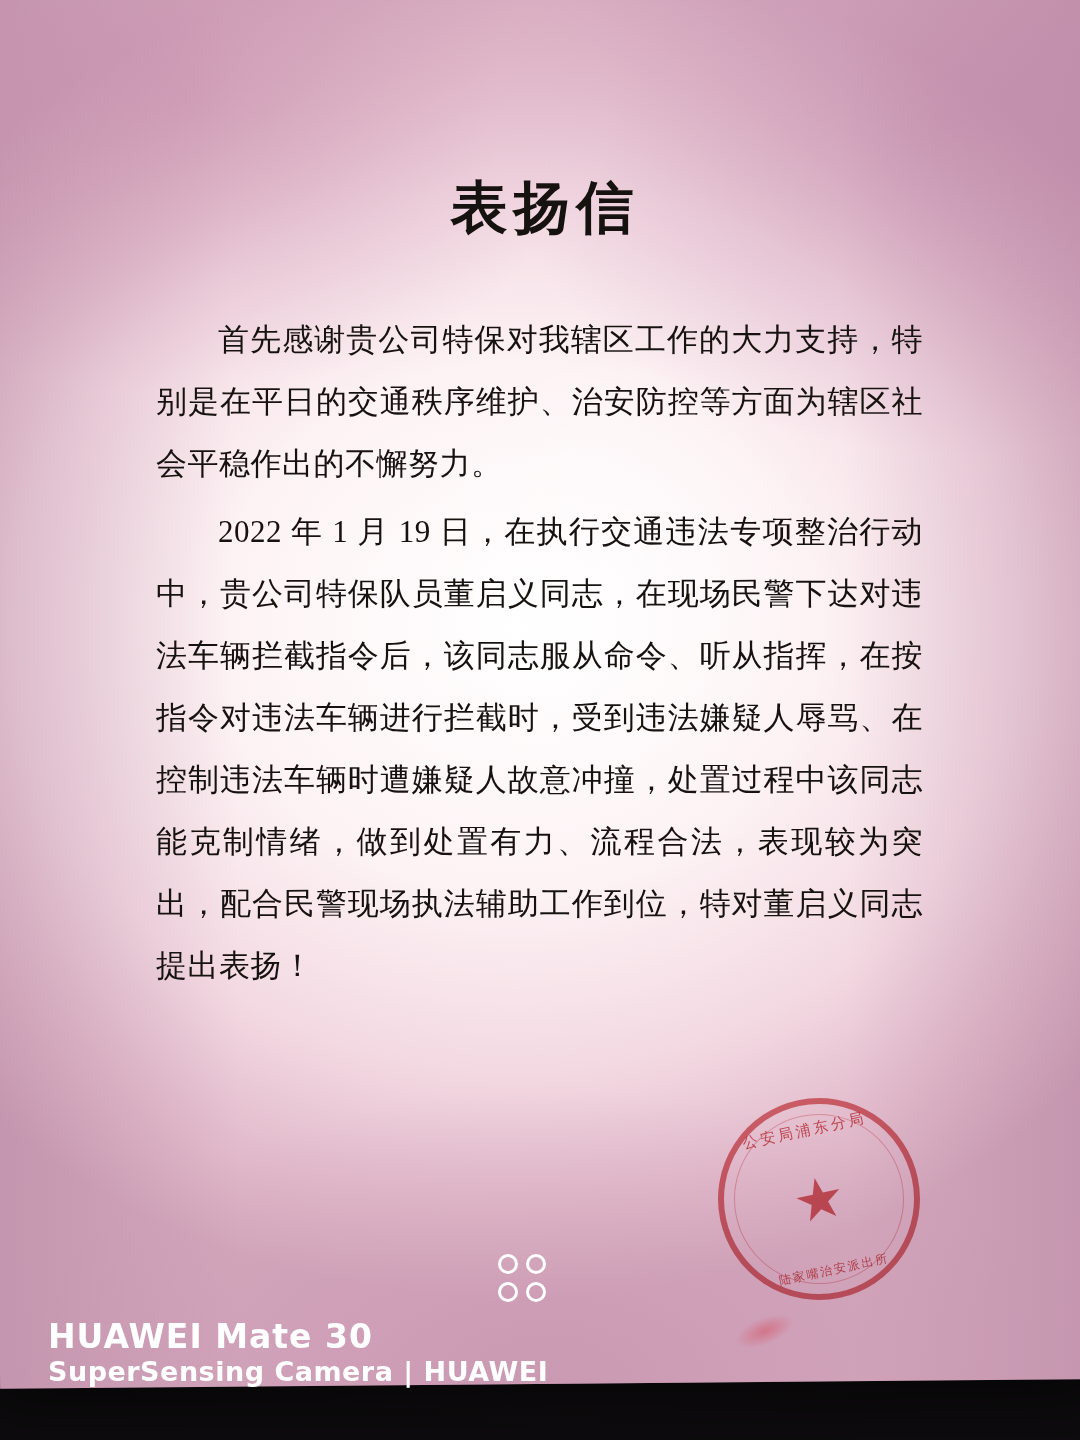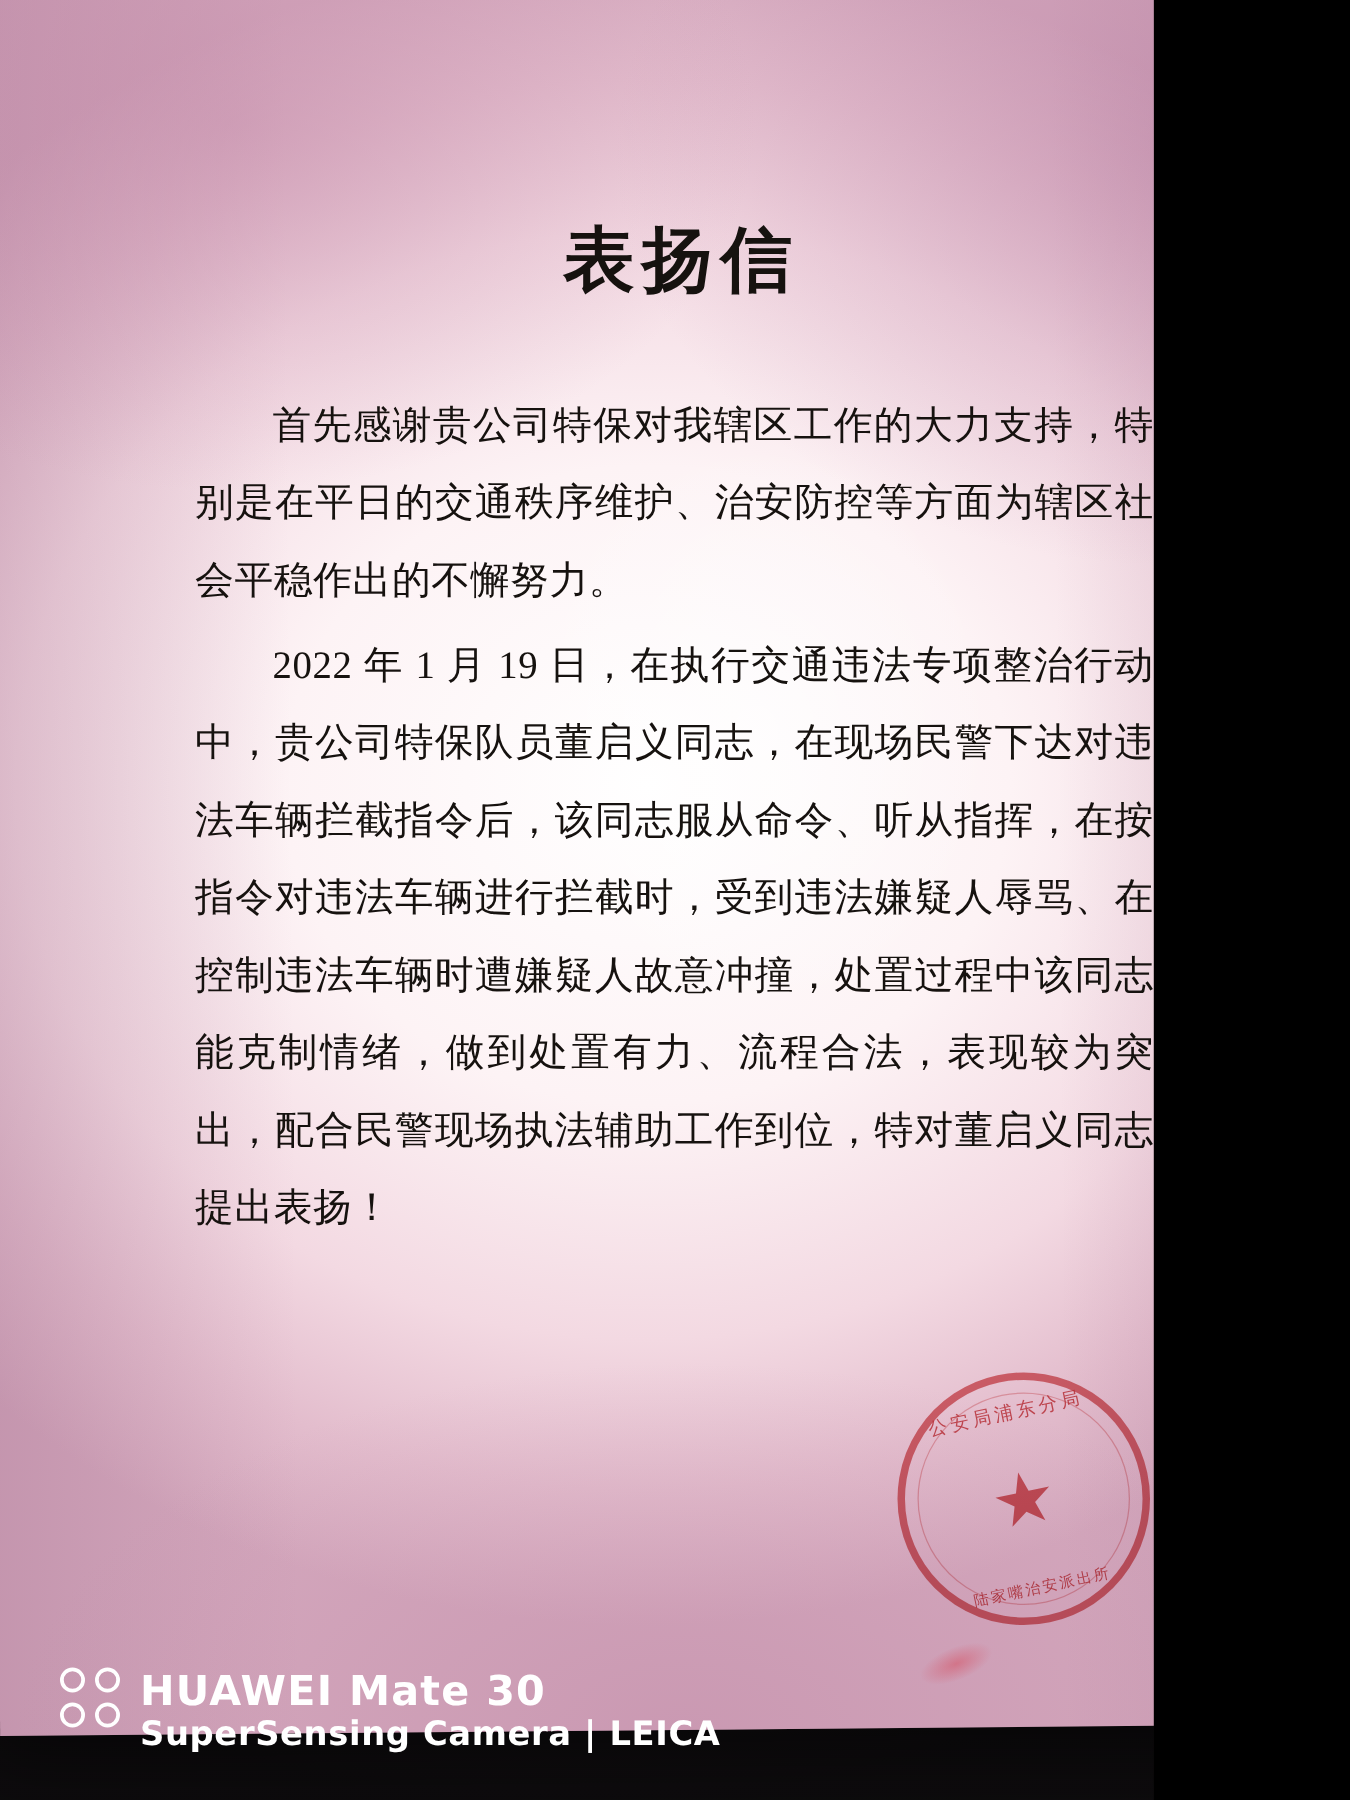--- a/index.html
+++ b/index.html
@@ -9,21 +9,21 @@
   }
   body {
     width: 1080px;
     height: 1440px;
     overflow: hidden;
     font-family: "Liberation Serif", "DejaVu Serif", serif;
   }
 
   #photo {
     position: relative;
-    width: 923px;
+    width: 1080px;
     height: 1440px;
     background: #0b0a0a;
     overflow: hidden;
   }
 
   
   .bg-dark {
     position: absolute;
     inset: 0;
     background:
@@ -149,25 +149,26 @@
     height: 26px;
     background: radial-gradient(ellipse at center, rgba(214,74,92,0.5), rgba(214,74,92,0) 72%);
     transform: rotate(-22deg);
     z-index: 4;
   }
 
   
   .watermark {
     position: absolute;
     left: 48px;
-    bottom: 36px;
+    bottom: 52px;
     display: flex;
-    align-items: flex-start;
+    align-items: flex-end;
     gap: 14px;
     z-index: 6;
+    flex-direction: column;
   }
   .wm-dots {
     display: grid;
     grid-template-columns: 22px 22px;
     grid-template-rows: 22px 22px;
     gap: 6px;
   }
   .wm-dots span {
     width: 20px;
     height: 20px;
@@ -227,16 +228,16 @@
 
   <div class="watermark">
     <div class="wm-dots">
       <span></span>
         <span></span>
         <span></span>
         <span></span>
     </div>
     <div class="wm-text">
       <div class="wm-line1">HUAWEI Mate 30</div>
-      <div class="wm-line2">SuperSensing Camera | LEICA</div>
+      <div class="wm-line2">SuperSensing Camera | HUAWEI</div>
     </div>
   </div>
 </div>
 
 </body></html>

